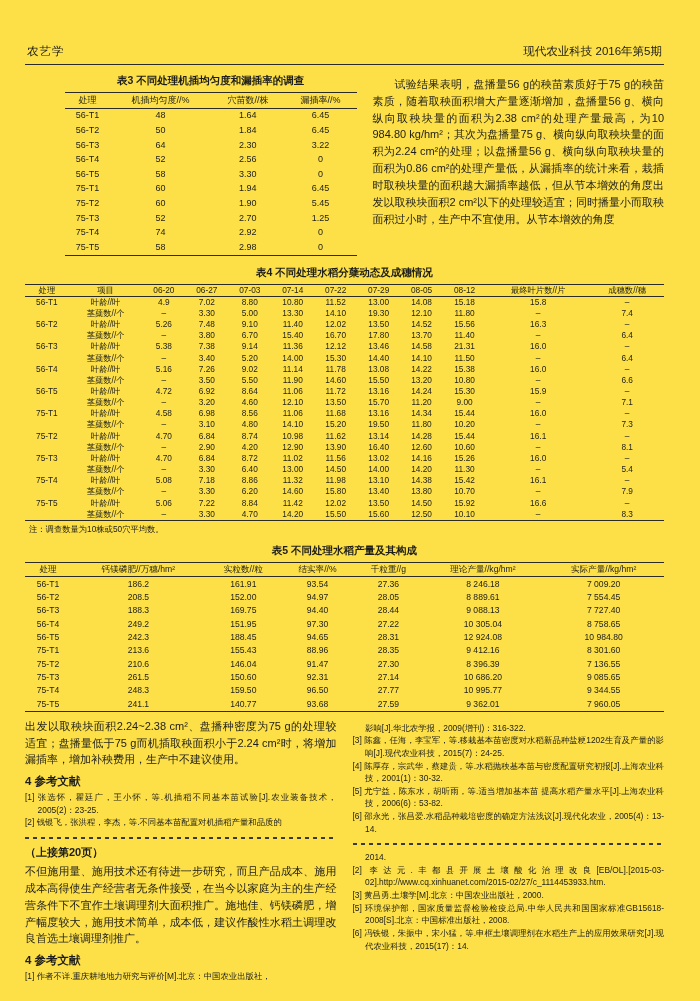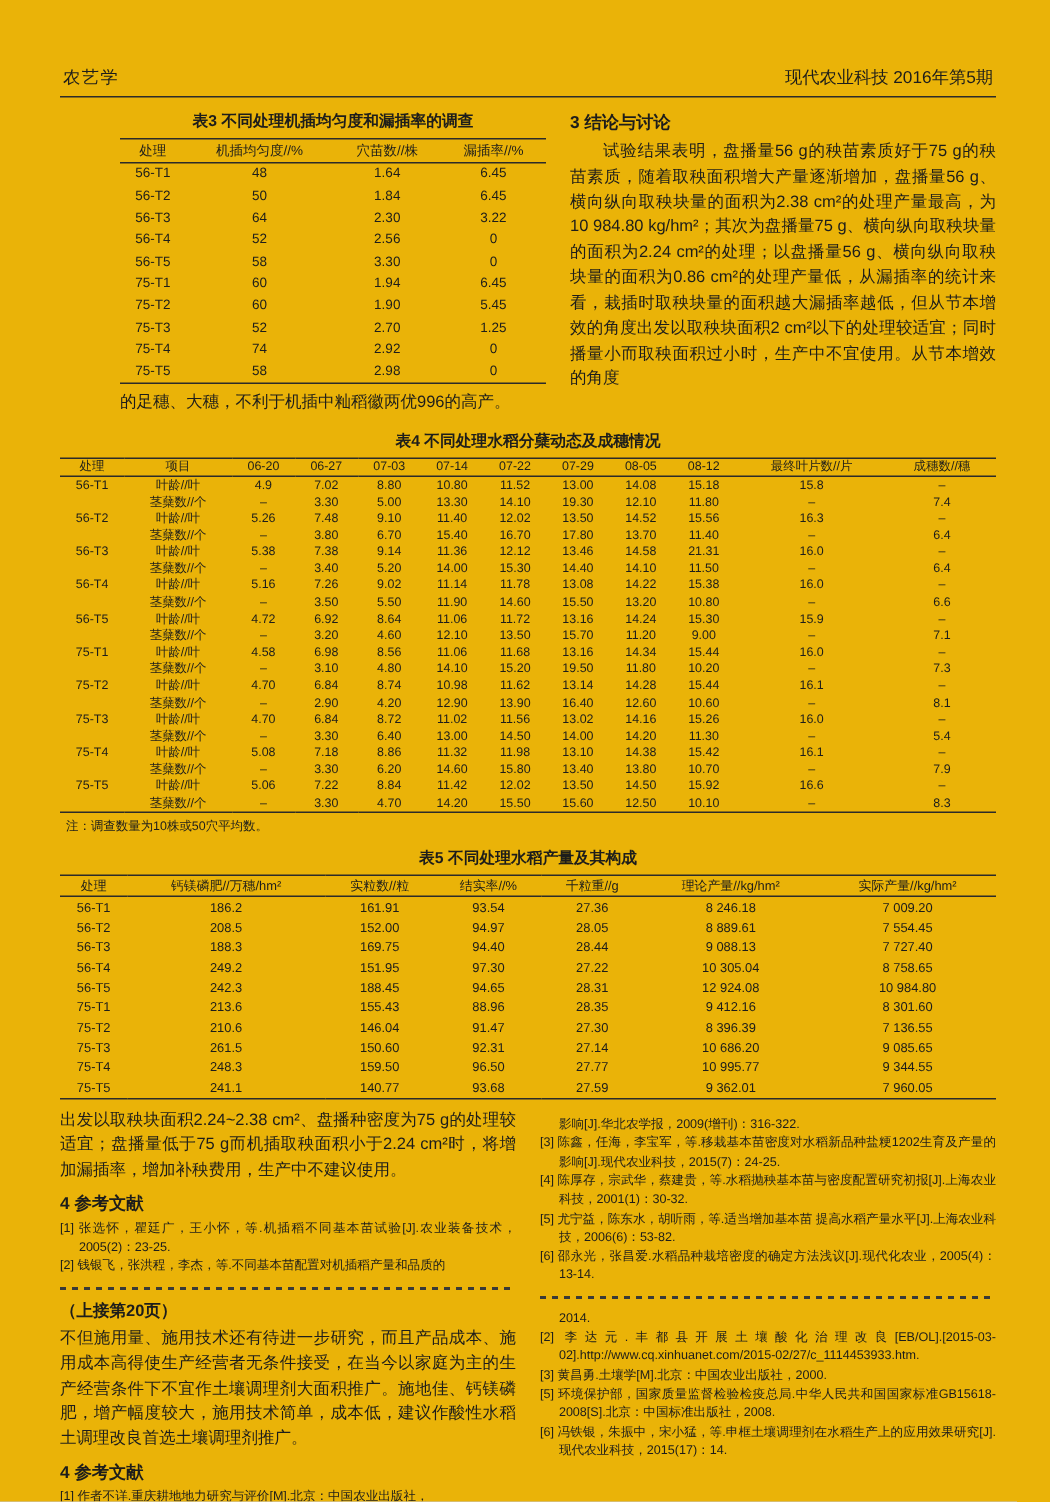--- a/index.html
+++ b/index.html
@@ -1,19 +1,19 @@
 <!DOCTYPE html>
 <html><head>
 <meta charset="utf-8">
 <style>
   html,body { margin:0; padding:0; background:#c9c7c1; }
   .page {
     position:relative; width:700px; height:1001px; box-sizing:border-box;
-    margin:0 auto; background:#eab308; color:#1d1d1b; overflow:hidden;
-    padding:44px 36px 0 40px;
+    margin:0 auto; background:#fde047; color:#1d1d1b; overflow:hidden;
+    padding:44px 36px 0 25px;
     font-family:"Liberation Sans","DejaVu Sans",sans-serif;
   }
   .header { display:flex; justify-content:space-between; align-items:flex-end;
     font-size:11.5px; padding:0 2px 5px 2px; border-bottom:1.5px solid #2b2b29; }
   .header .hleft { letter-spacing:1px; }
   .two-col { display:flex; gap:16px; }
   .col { width:50%; box-sizing:border-box; }
   .table-title { text-align:center; font-weight:bold; font-size:10.5px; margin:7px 0 4px; }
   table.sci { width:100%; border-collapse:collapse;
     border-top:1.5px solid #2b2b29; border-bottom:1.5px solid #2b2b29; }
@@ -112,24 +112,22 @@
               <td>0</td>
             </tr>
             <tr>
               <td>75-T5</td>
               <td>58</td>
               <td>2.98</td>
               <td>0</td>
             </tr>
           </tbody>
       </table>
-      <p class="body-text">的足穗、大穗，不利于机插中籼稻徽两优996的高产。</p>
     </div>
     <div class="col">
-      <div class="section-heading" style="margin-top:2px;">3  结论与讨论</div>
       <p class="body-text indent">试验结果表明，盘播量56 g的秧苗素质好于75 g的秧苗素质，随着取秧面积增大产量逐渐增加，盘播量56 g、横向纵向取秧块量的面积为2.38 cm²的处理产量最高，为10 984.80 kg/hm²；其次为盘播量75 g、横向纵向取秧块量的面积为2.24 cm²的处理；以盘播量56 g、横向纵向取秧块量的面积为0.86 cm²的处理产量低，从漏插率的统计来看，栽插时取秧块量的面积越大漏插率越低，但从节本增效的角度出发以取秧块面积2 cm²以下的处理较适宜；同时播量小而取秧面积过小时，生产中不宜使用。从节本增效的角度</p>
     </div>
   </div>
 
   <div class="table-title" style="margin-top:10px;">表4  不同处理水稻分蘖动态及成穗情况</div>
   <table class="sci t4">
     <thead>
         <tr>
           <th>处理</th>
           <th>项目</th>

